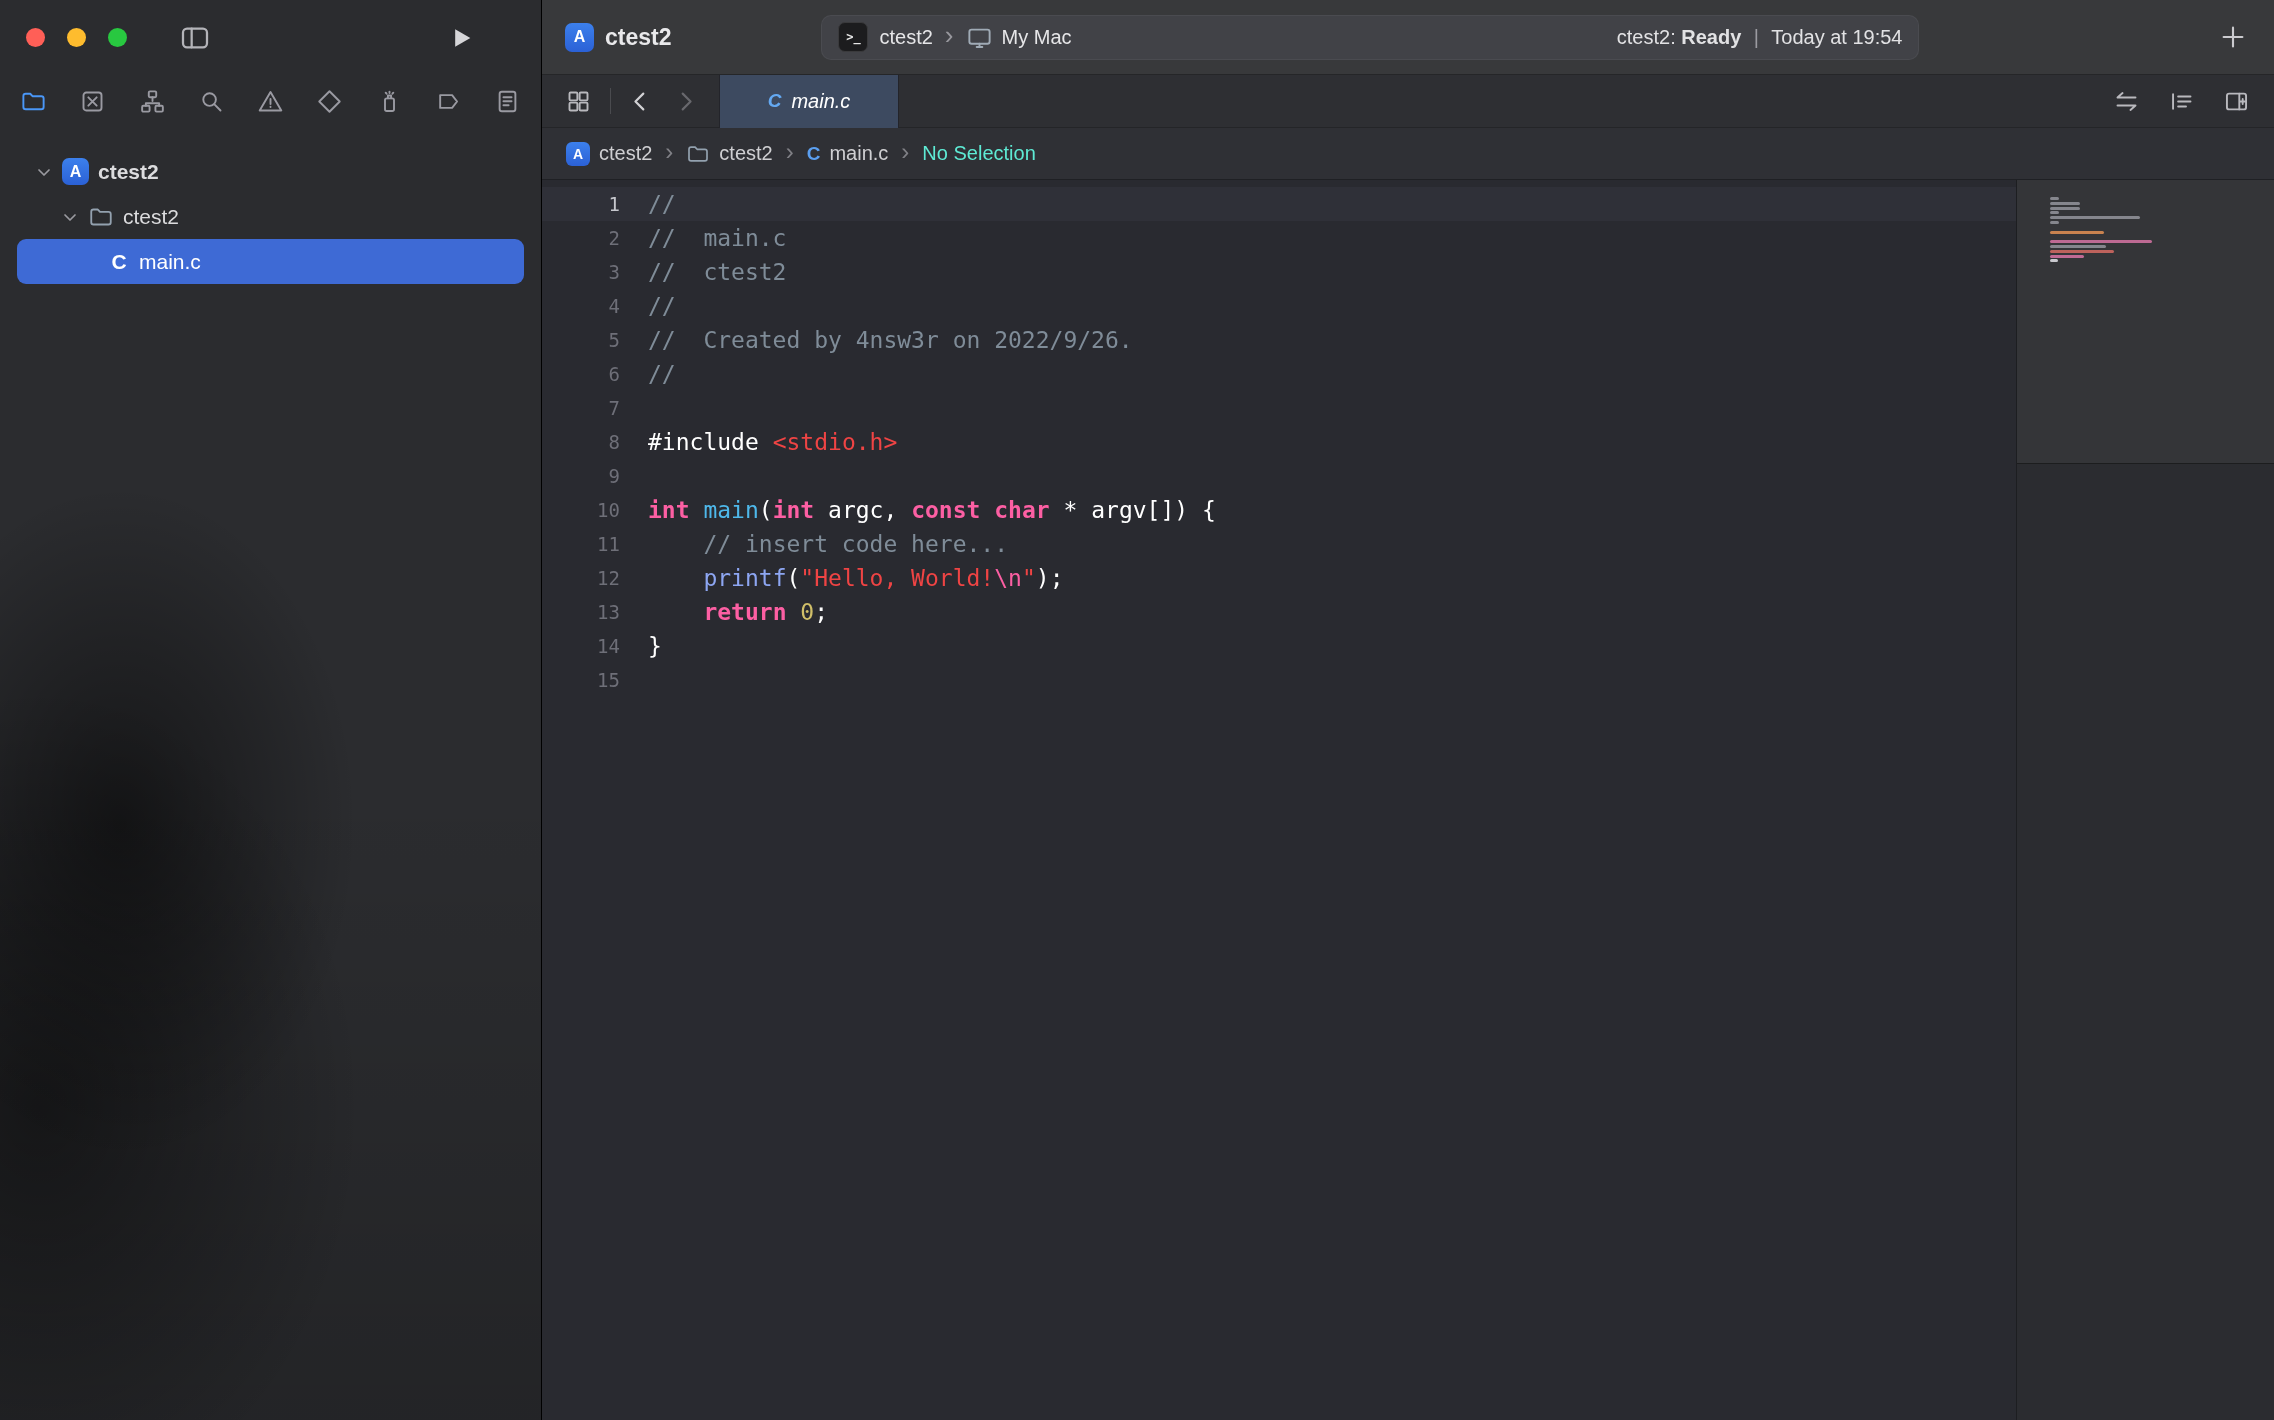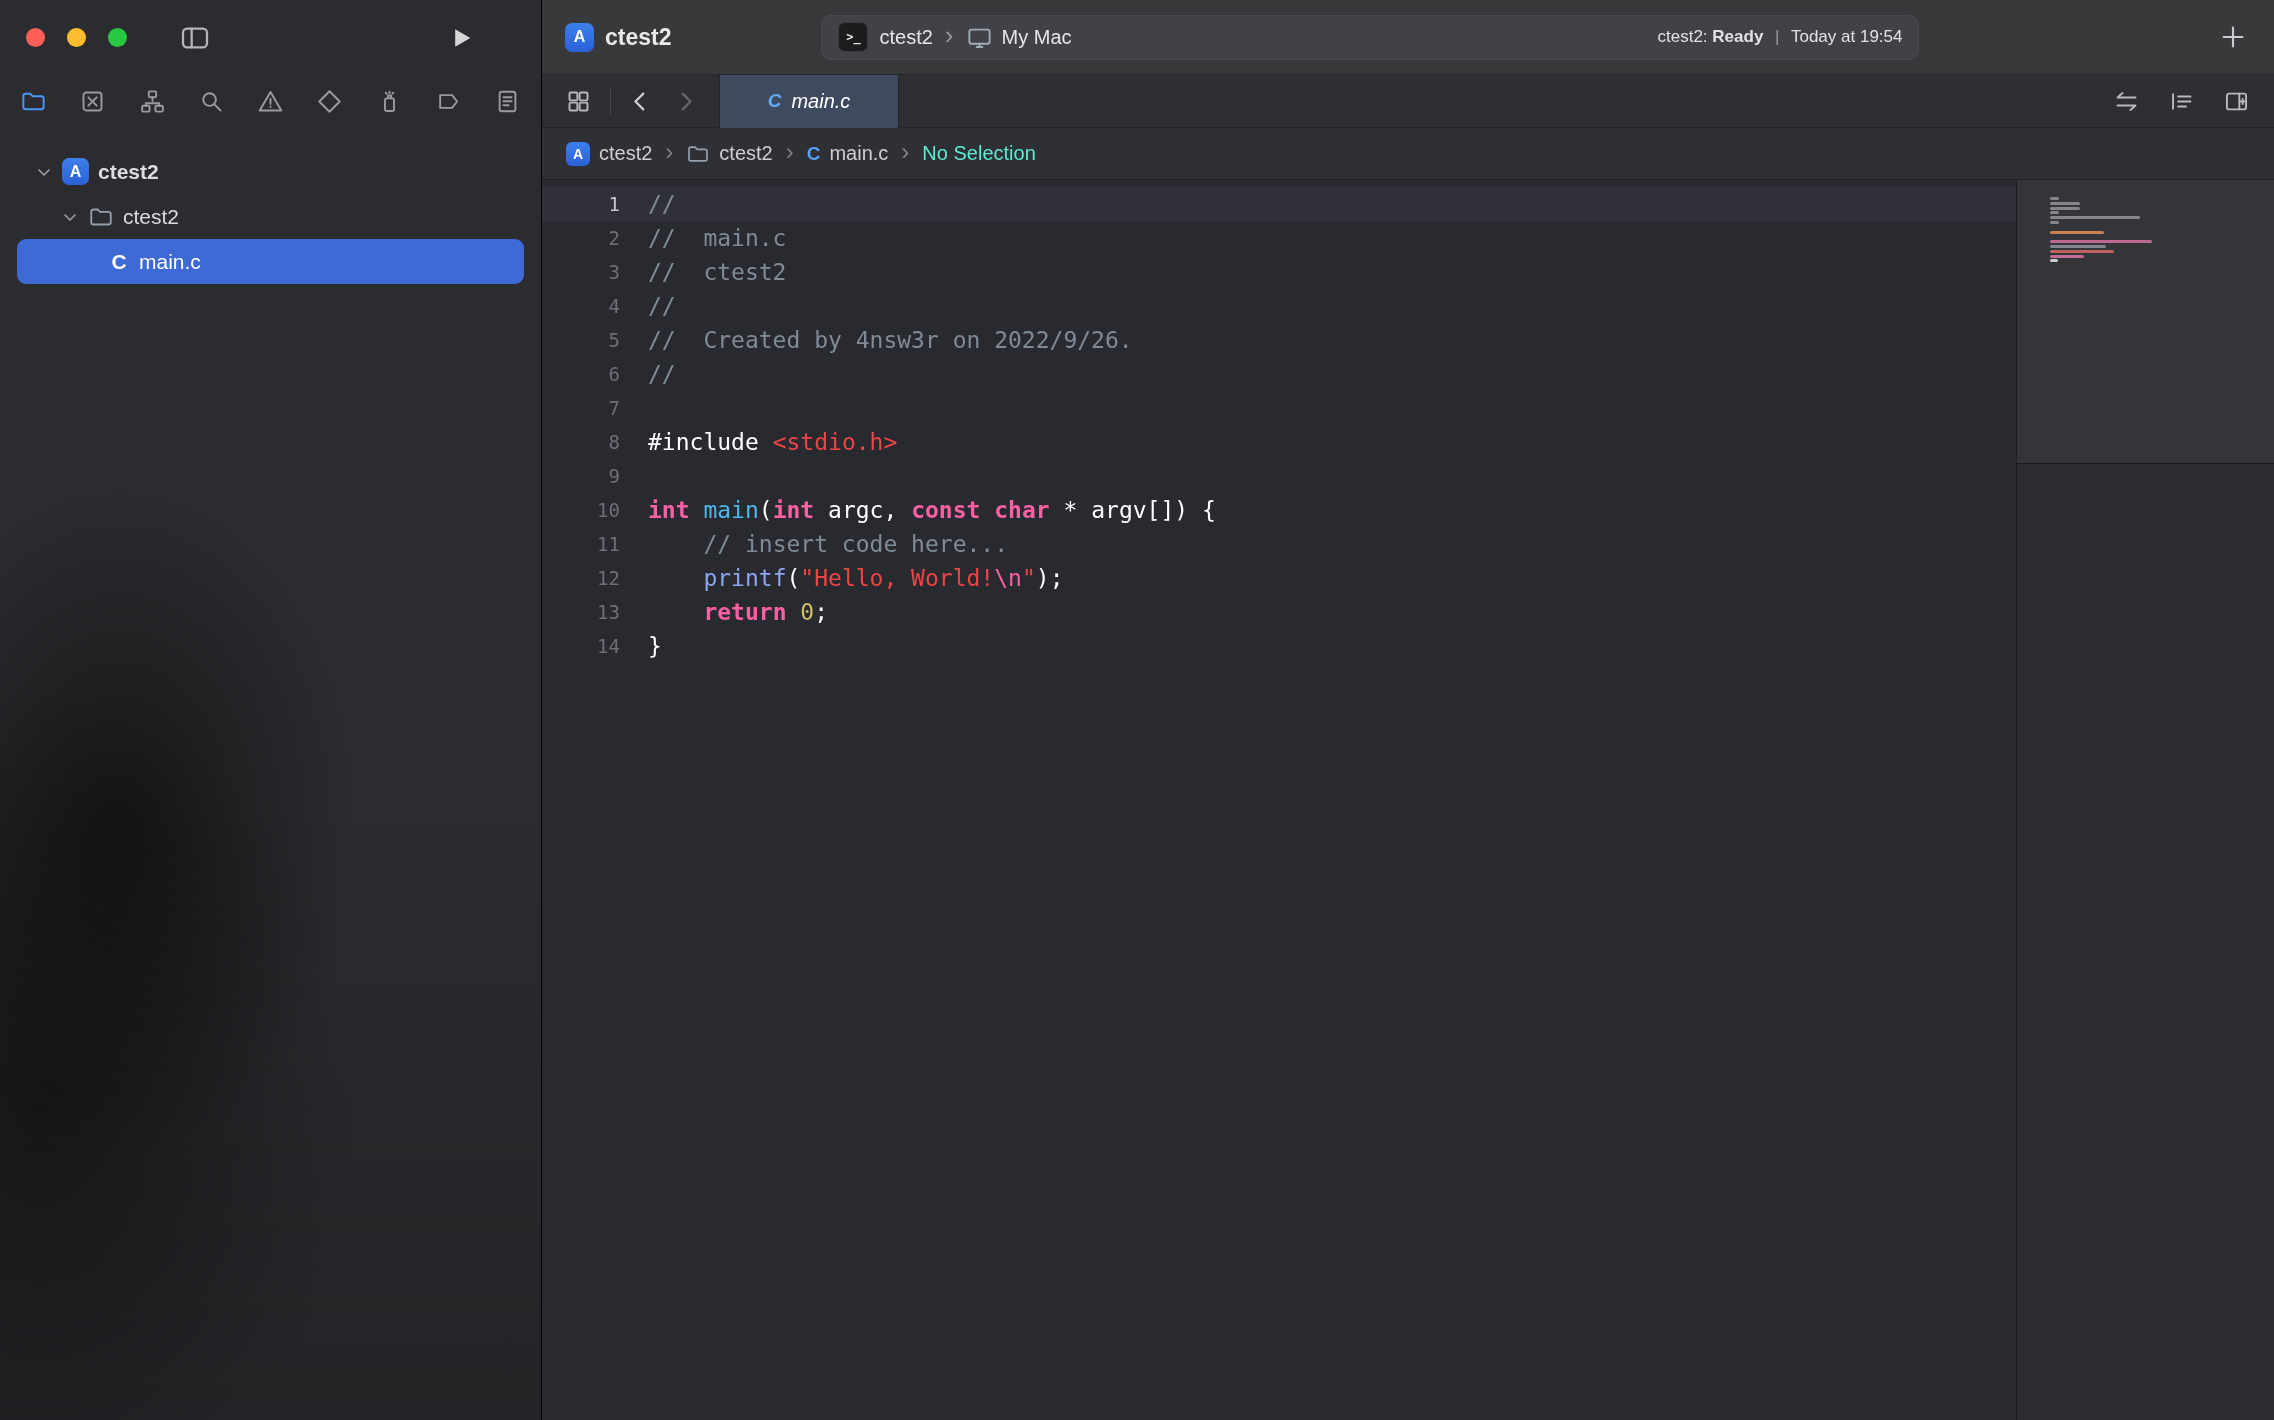--- a/index.html
+++ b/index.html
@@ -45,21 +45,21 @@
   .toolbar { height:75px; background:#38393b; border-bottom:1px solid #252628; display:flex; align-items:center; padding-left:23px; }
   .toolbar-title { margin-left:11px; font-size:23px; font-weight:bold; color:#e9e9eb; }
   .activity-box { margin-left:150px; width:1098px; height:45px; border-radius:10px; background:#414247;
                   border:1px solid rgba(255,255,255,0.05); display:flex; align-items:center; padding:0 16px; }
   .terminal-icon { width:30px; height:30px; border-radius:7px; background:#1c1c1e; border:1px solid #3a3a3c;
                    color:#e8e8e8; font-family:"DejaVu Sans Mono",monospace; font-size:12px; font-weight:bold;
                    display:flex; align-items:center; justify-content:center; }
   .scheme-label { margin-left:11px; font-size:20px; color:#e6e6e8; }
   .bc-chev { color:#97979d; font-size:26px; line-height:1; padding:0 12px; transform:translateY(-2px); }
   .display-icon { width:27px; height:27px; color:#a0abb6; margin-right:9px; }
-  .status { margin-left:auto; font-size:17px; color:#e2e2e4; white-space:nowrap; }
+  .status { margin-left:auto; font-size:20px; color:#e2e2e4; white-space:nowrap; }
   .status .sep { color:#9b9ba1; padding:0 7px; }
   .toolbar-plus { width:30px; height:30px; margin-left:auto; margin-right:26px; color:#cbcbcf; }
 
   .tabbar { height:53px; background:#2e2f33; border-bottom:1px solid #242528; display:flex; align-items:center; padding-left:23px; }
   .tb-icon { width:27px; height:27px; color:#b9b9be; }
   .tb-sep { width:1px; height:26px; background:#4a4b4f; margin:0 16px 0 18px; }
   .chev-fwd { color:#68686d; margin-left:18px; }
   .tab { margin-left:20px; height:53px; width:180px; background:#3d4a60; border-left:1px solid #23242a; border-right:1px solid #23242a;
          display:flex; align-items:center; justify-content:center; gap:10px; font-style:italic; }
   .tab .c-glyph { color:#64a9f2; font-size:19px; width:auto; }
@@ -329,20 +329,21 @@
           <div class="code-line"><div class="gutter">5</div><div class="code-text"><span class="tk-comment">//  Created by 4nsw3r on 2022/9/26.</span></div></div>
           <div class="code-line"><div class="gutter">6</div><div class="code-text"><span class="tk-comment">//</span></div></div>
           <div class="code-line"><div class="gutter">7</div><div class="code-text"></div></div>
           <div class="code-line"><div class="gutter">8</div><div class="code-text"><span class="tk-prep">#include</span><span class="tk-plain"> </span><span class="tk-string">&lt;stdio.h&gt;</span></div></div>
           <div class="code-line"><div class="gutter">9</div><div class="code-text"></div></div>
           <div class="code-line"><div class="gutter">10</div><div class="code-text"><span class="tk-keyword">int</span><span class="tk-plain"> </span><span class="tk-func-def">main</span><span class="tk-plain">(</span><span class="tk-keyword">int</span><span class="tk-plain"> argc, </span><span class="tk-keyword">const</span><span class="tk-plain"> </span><span class="tk-keyword">char</span><span class="tk-plain"> * argv[]) {</span></div></div>
           <div class="code-line"><div class="gutter">11</div><div class="code-text"><span class="tk-plain">    </span><span class="tk-comment">// insert code here...</span></div></div>
           <div class="code-line"><div class="gutter">12</div><div class="code-text"><span class="tk-plain">    </span><span class="tk-func-call">printf</span><span class="tk-plain">(</span><span class="tk-string">"Hello, World!</span><span class="tk-escape">\n</span><span class="tk-string">"</span><span class="tk-plain">);</span></div></div>
           <div class="code-line"><div class="gutter">13</div><div class="code-text"><span class="tk-plain">    </span><span class="tk-keyword">return</span><span class="tk-plain"> </span><span class="tk-number">0</span><span class="tk-plain">;</span></div></div>
           <div class="code-line"><div class="gutter">14</div><div class="code-text"><span class="tk-plain">}</span></div></div>
+          <div class="code-line"><div class="gutter">15</div><div class="code-text"></div></div>
         </div>
       <div class="minimap">
         <div class="mm-viewport"></div>
         <div class="mm-code">
             <div class="mm-bar" style="width: 9px; background: rgb(133, 134, 141);"></div>
             <div class="mm-bar" style="width: 30px; background: rgb(133, 134, 141);"></div>
             <div class="mm-bar" style="width: 30px; background: rgb(133, 134, 141);"></div>
             <div class="mm-bar" style="width: 9px; background: rgb(133, 134, 141);"></div>
             <div class="mm-bar" style="width: 90px; background: rgb(133, 134, 141);"></div>
             <div class="mm-bar" style="width: 9px; background: rgb(133, 134, 141);"></div>

